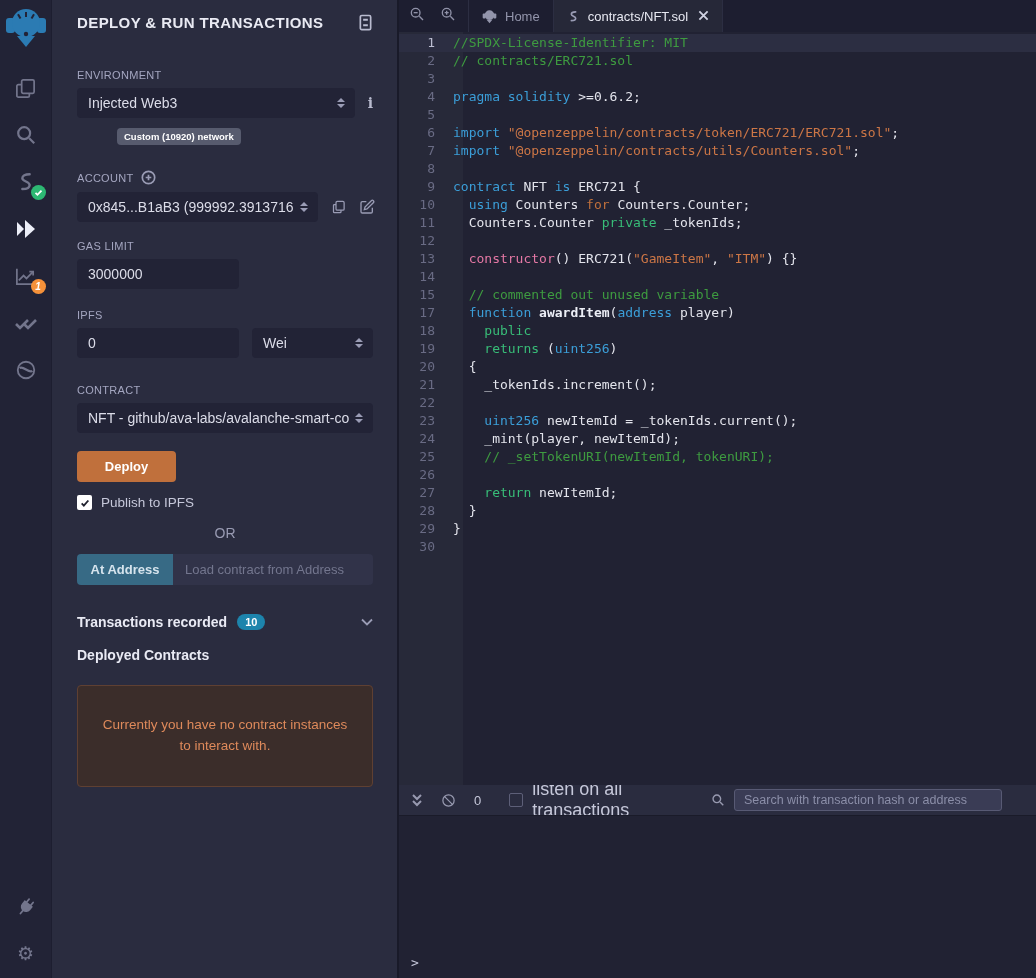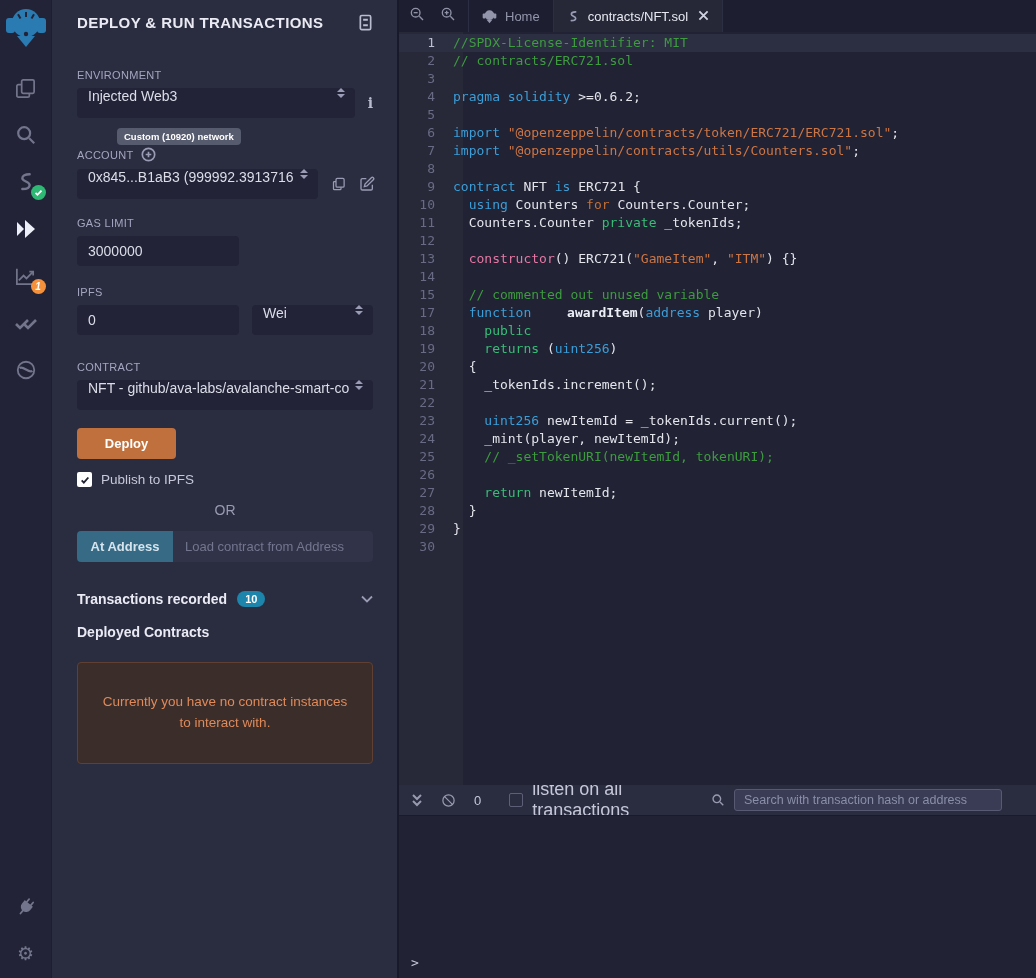--- a/index.html
+++ b/index.html
@@ -26,21 +26,21 @@
 
   
   .sidepanel { width:347px; background:#2a2c3f; border-right:2px solid #191a29;
                padding:0 24px 0 25px; flex:none; color:#c8cadb; }
   .phead { display:flex; justify-content:space-between; align-items:center; padding-top:14px; }
   .ptitle { font-size:15px; font-weight:600; letter-spacing:.4px; color:#e9eaf3; }
   .flabel { font-size:11px; color:#a4a6c0; display:flex; align-items:center; gap:7px;
             letter-spacing:.3px; }
   .sel, .inp { background:#222336; border:none; border-radius:4px; height:30px;
                font-size:14px; color:#dcdde9; }
-  .sel { display:flex; justify-content:space-between;
+  .sel { display:flex; align-items:center; justify-content:space-between;
          padding:0 10px 0 11px; cursor:pointer; }
   .sel .txt { white-space:nowrap; overflow:hidden; }
   .inp { width:100%; padding:0 11px; font-family:"Liberation Sans",sans-serif; }
   .caret { display:flex; flex-direction:column; gap:2px; margin-left:6px; flex:none; }
   .caret i { width:0; height:0; border-left:4px solid transparent; border-right:4px solid transparent; }
   .caret .up { border-bottom:4px solid #9a9cb5; }
   .caret .dn { border-top:4px solid #9a9cb5; }
   .row { display:flex; align-items:center; }
   .net-badge { display:inline-block; margin-top:10px; background:#575b6e; color:#fff;
                font-size:9.5px; font-weight:bold; padding:3px 7px; border-radius:4px;margin-left:40px; }
@@ -62,21 +62,21 @@
            font-size:13px; color:#dcdde9; font-family:"Liberation Sans",sans-serif; }
   .atinp::placeholder { color:#73768e; }
   .tx-row { margin-top:29px; display:flex; align-items:center; gap:10px; cursor:pointer; }
   .tx-label, .dep-label { font-size:14px; font-weight:600; color:#e9eaf4; }
   .count-badge { background:#1d84ac; color:#fff; font-size:11px; font-weight:bold;
                  padding:2px 8px; border-radius:10px; }
   .dep-label { margin-top:17px; display:block; }
   .warn { margin-top:22px; background:#3b2d2a; border:1px solid #5f4032; border-radius:4px;
           padding:29px 18px; font-size:13.5px; line-height:1.55; color:#df8a5b;
           text-align:center; }
-  .mt38{margin-top:38px;} .mt15{margin-top:2px;} .mt18{margin-top:18px;}
+  .mt38{margin-top:38px;} .mt15{margin-top:25px;} .mt18{margin-top:18px;}
   .mt20{margin-top:20px;} .mt26{margin-top:26px;} .mb7{margin-bottom:7px;}
 
   
   .main { flex:1; display:flex; flex-direction:column; min-width:0; }
   .tabbar { height:32px; background:#1d1e30; display:flex; align-items:center; flex:none; }
   .tabzoom { display:flex; gap:15px; padding:0 12px 0 10px; color:#9092a8; }
   .tab { height:32px; display:flex; align-items:center; gap:8px; padding:0 13px;
          font-size:13px; color:#9395ab; cursor:pointer; border-right:1px solid #2c2e42; }
   .tab.first { border-left:1px solid #2c2e42; }
   .tab.active { background:#262838; color:#e8e9f2; }
@@ -90,21 +90,21 @@
   .ln { width:50px; padding-right:14px; text-align:right; color:#696b84; flex:none; }
   .codeline.hl .ln { color:#bcbed2; }
   .code { padding-left:4px; }
   .tk-plain { color:#e3e4ec; }
   .tk-comment { color:#3e9b40; }
   .tk-kw { color:#3b9ed8; }
   .tk-str { color:#cc7646; }
   .tk-okw { color:#c0703c; }
   .tk-gkw { color:#38bd78; }
   .tk-ctor { color:#e578a5; }
-  .tk-fn { color:#eceef6; font-weight:bold;margin-left:28px; }
+  .tk-fn { color:#eceef6; font-weight:bold; }
 
   
   .termbar { height:30px; background:#2a2c3f; display:flex; align-items:center;
              padding:0 12px; flex:none; color:#989ab0; }
   .termbar .ticn { display:flex; align-items:center; cursor:pointer; }
   .t-count { color:#c6c8da; font-size:13px; margin:0 0 0 18px; }
   .t-cb { width:14px; height:14px; border:1px solid #5d5f78; border-radius:2px;
           margin-left:28px; cursor:pointer; flex:none; }
   .t-listen { font-size:18px; color:#c6c8da; margin-left:9px; }
   .srch { margin-left:auto; display:flex; align-items:center; gap:9px; margin-right:22px; }

